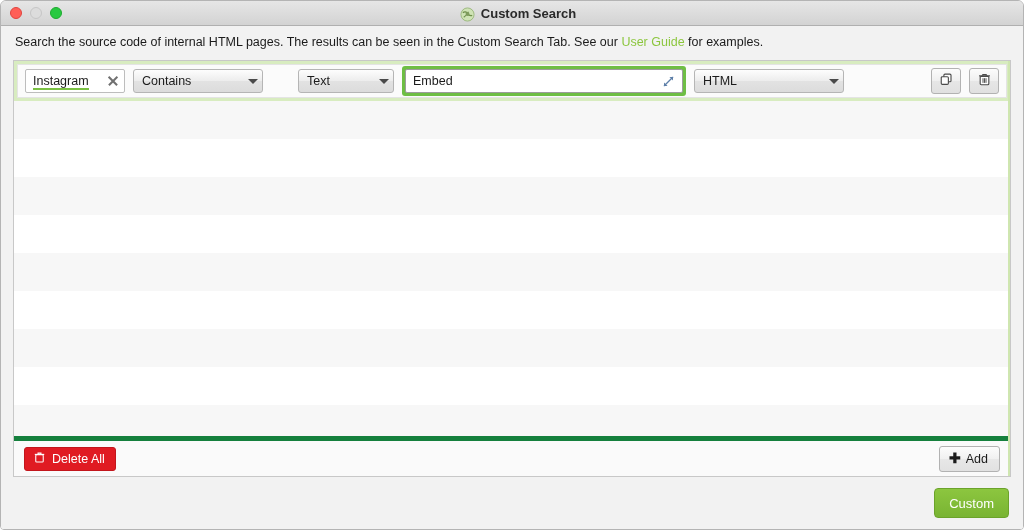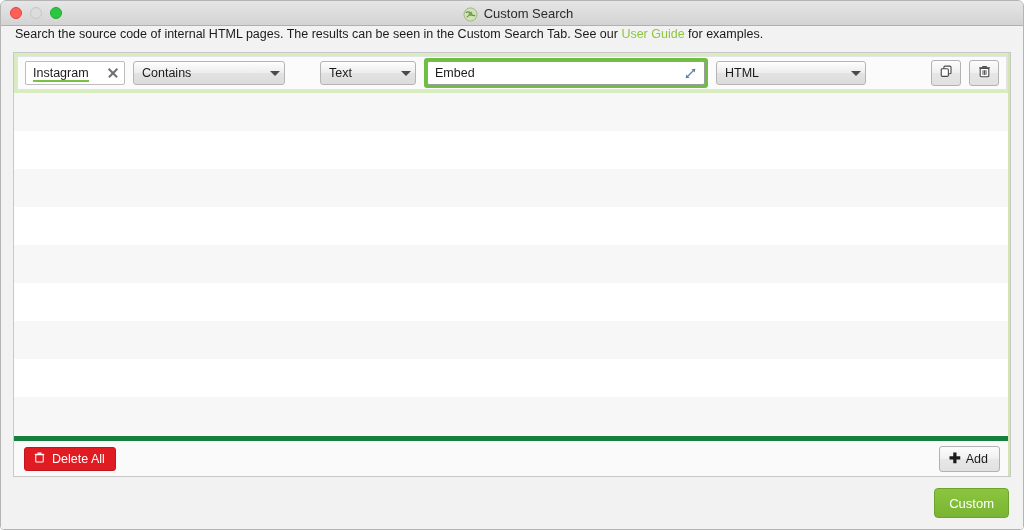--- a/index.html
+++ b/index.html
@@ -58,40 +58,41 @@
     position: absolute;
     left: 12px; right: 0;
     text-align: center;
     font-size: 13px;
     color: #2a2a2a;
     display: flex;
     align-items: center;
     justify-content: center;
     gap: 6px;
     pointer-events: none;
+    font-weight: bold;
   }
   .app-icon {
     width: 15px;
     height: 15px;
     display: inline-block;
     position: relative;
     top: 1px;
   }
 
   
   .content {
     flex: 1 1 auto;
     display: flex;
     flex-direction: column;
     background: #f2f2f2;
     min-height: 0;
   }
 
   .description {
-    padding: 1px 14px 10px 14px;
+    padding: 9px 14px 10px 14px;
     font-size: 12.5px;
     color: #1b1b1b;
     line-height: 1.2;
   }
   .description a {
     color: #8cc63e;
     text-decoration: none;
   }
 
   
@@ -216,21 +217,21 @@
     padding: 0 4px 0 8px;
     font-size: 12.5px;
     color: #1b1b1b;
     position: relative;
   }
   .dd-label {
     white-space: nowrap;
     overflow: hidden;
     line-height: 22px;
   }
-  .dd-contains { width: 152px; }
+  .dd-contains { width: 130px; }
   .dd-type     { width: 96px; margin-left: 27px; }
   .dd-format   { width: 150px; }
   .caret {
     margin-left: auto;
     width: 0; height: 0;
     border-left: 5px solid transparent;
     border-right: 5px solid transparent;
     border-top: 5px solid #4a4a4a;
     flex: 0 0 auto;
   }

